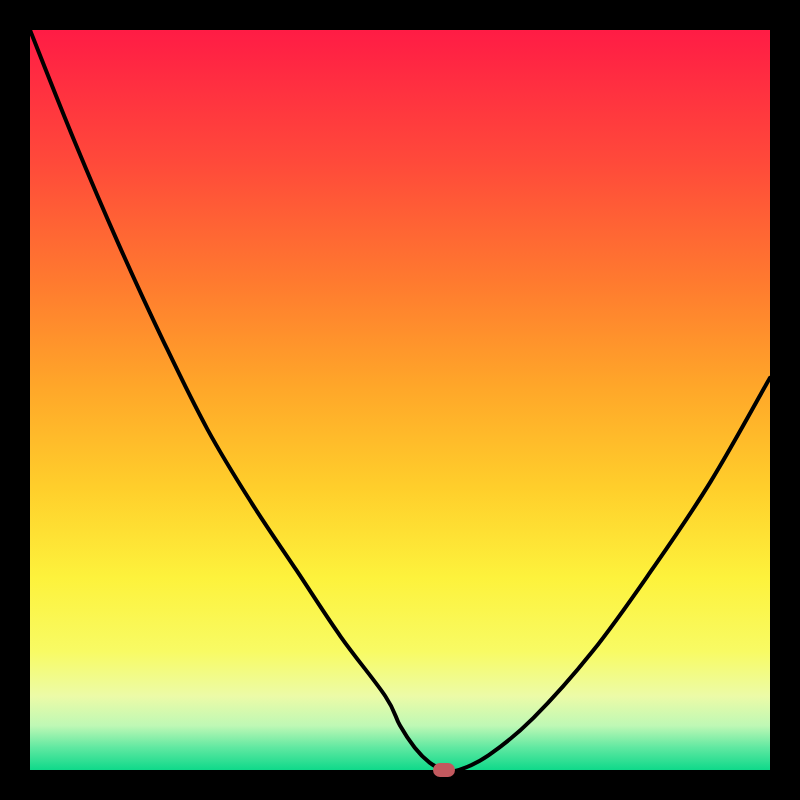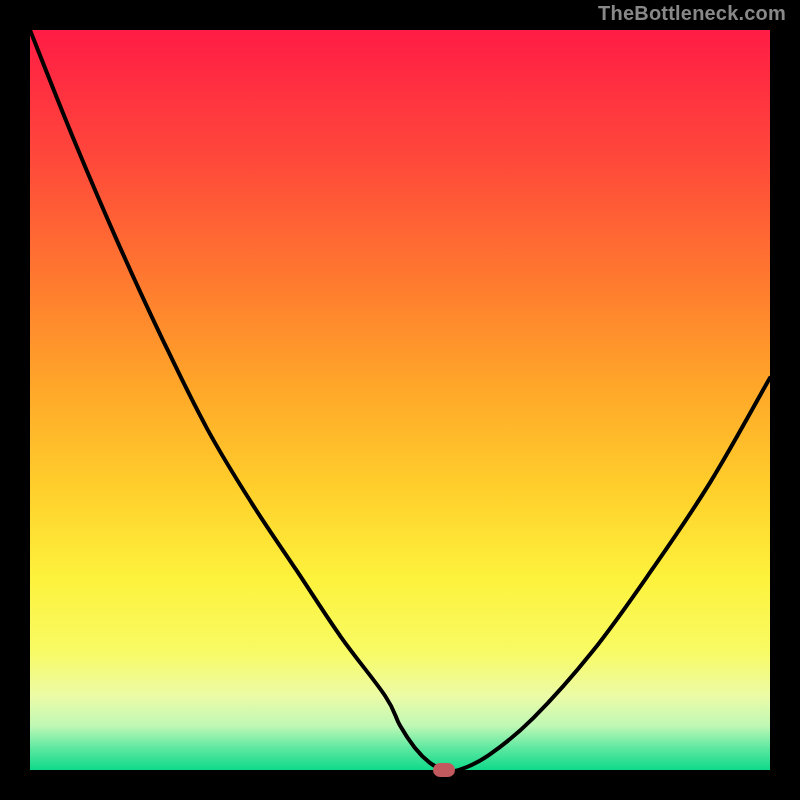--- a/index.html
+++ b/index.html
@@ -63,21 +63,20 @@
     background: #c2595e;
     border-radius: 7px;
     transform: translate(-50%, -50%);
   }
 </style>
 </head>
 <body>
 
 <div class="frame">
 
-  <div class="watermark">TheBottleneck.com</div>
 
   <div class="plot">
 
     <svg class="curve" viewBox="0 0 740 740" preserveAspectRatio="none">
       <path fill="none" stroke="#000" stroke-width="4" stroke-linecap="round" stroke-linejoin="round" d="M 0.0 0.0 C 8.0 20.0, 28.4 72.4, 44.4 111.0 C 60.4 149.6, 72.8 178.6, 88.8 214.6 C 104.8 250.6, 117.2 277.5, 133.2 310.8 C 149.2 344.1, 161.6 370.3, 177.6 399.6 C 193.6 428.9, 206.0 448.3, 222.0 473.6 C 238.0 498.9, 250.4 516.2, 266.4 540.2 C 282.4 564.2, 294.8 584.2, 310.8 606.8 C 326.8 629.4, 344.5 650.0, 355.2 666.0 C 365.9 682.0, 364.7 686.3, 370.0 695.6 C 375.3 704.9, 379.5 711.1, 384.8 717.8 C 390.1 724.5, 394.3 728.6, 399.6 732.6 C 404.9 736.6, 409.1 738.7, 414.4 740.0 C 419.7 741.3, 421.2 742.7, 429.2 740.0 C 437.2 737.3, 445.5 734.5, 458.8 725.2 C 472.1 715.9, 484.6 706.8, 503.2 688.2 C 521.8 669.6, 541.1 648.2, 562.4 621.6 C 583.7 595.0, 600.3 570.8, 621.6 540.2 C 642.9 509.6, 659.5 486.0, 680.8 451.4 C 702.1 416.8, 729.3 366.4, 740.0 347.8"></path>
     </svg>
 
     <div class="marker" style="left: 414.4px; top: 740px;"></div>
 
   </div>

